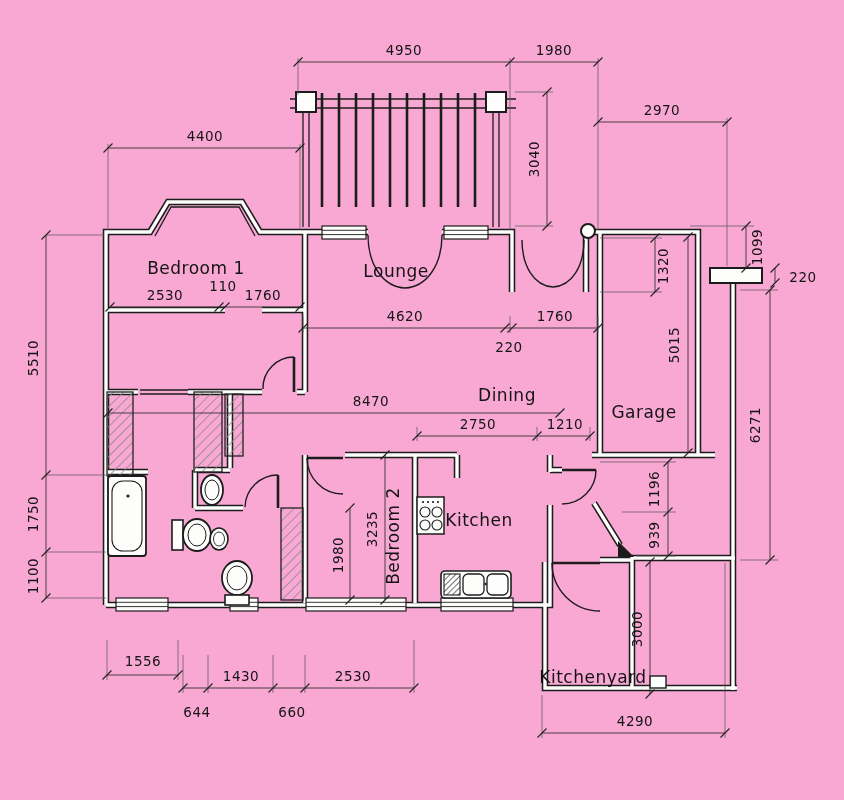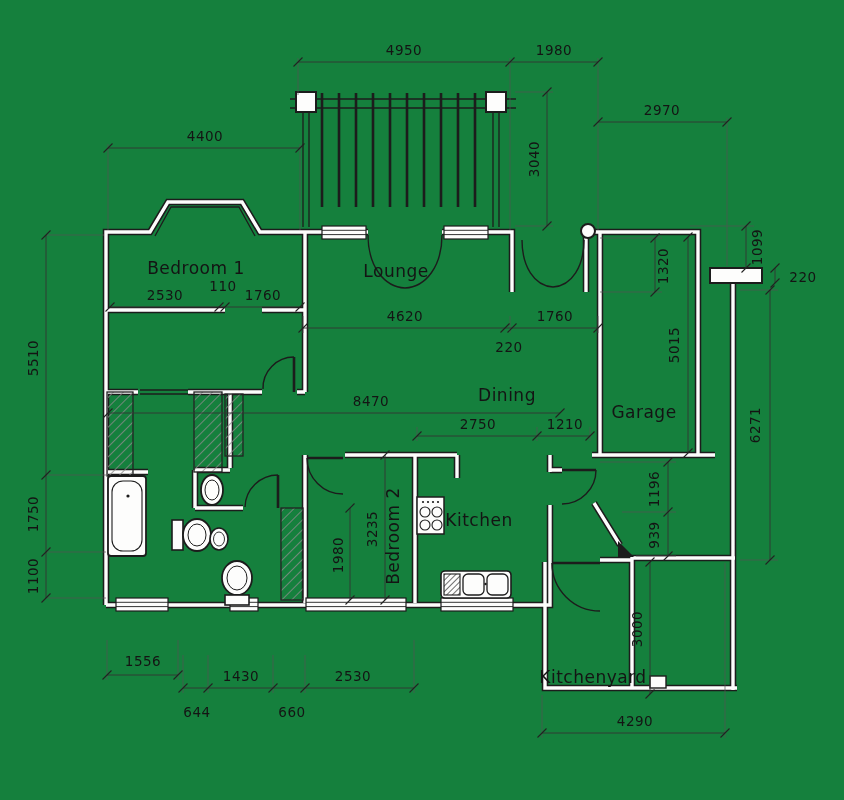--- a/index.html
+++ b/index.html
@@ -1,16 +1,16 @@
 <!DOCTYPE html>
 <html><head>
 <meta charset="utf-8">
 <style>
   html,body{margin:0;padding:0;background:#ffffff;}
-  .page{position:relative;width:844px;height:800px;background:#15803d;overflow:hidden;
+  .page{position:relative;width:844px;height:800px;background:#f9a8d4;overflow:hidden;
         font-family:"DejaVu Sans",sans-serif;}
   svg{position:absolute;left:0;top:0;}
   text{fill:#141414;}
   text.dim{font:13.5px "DejaVu Sans",sans-serif;letter-spacing:.5px;}
   text.room{font:17px "DejaVu Sans",sans-serif;letter-spacing:.5px;}
   .blk{stroke:#1c1c1c;stroke-width:6.5;fill:none;}
   .wht{stroke:#fdfdfc;stroke-width:3.4;fill:none;}
   .thin{stroke:#1c1c1c;stroke-width:1.3;fill:none;}
   .arc{stroke:#1c1c1c;stroke-width:1.4;fill:none;}
   .leaf{stroke:#1c1c1c;stroke-width:2.6;fill:none;}

